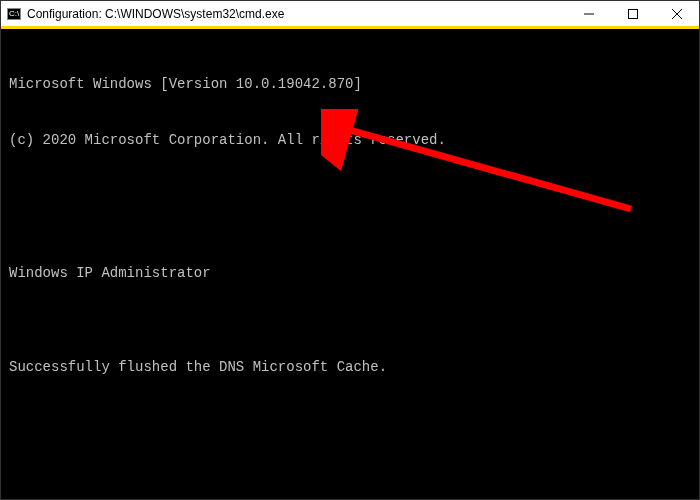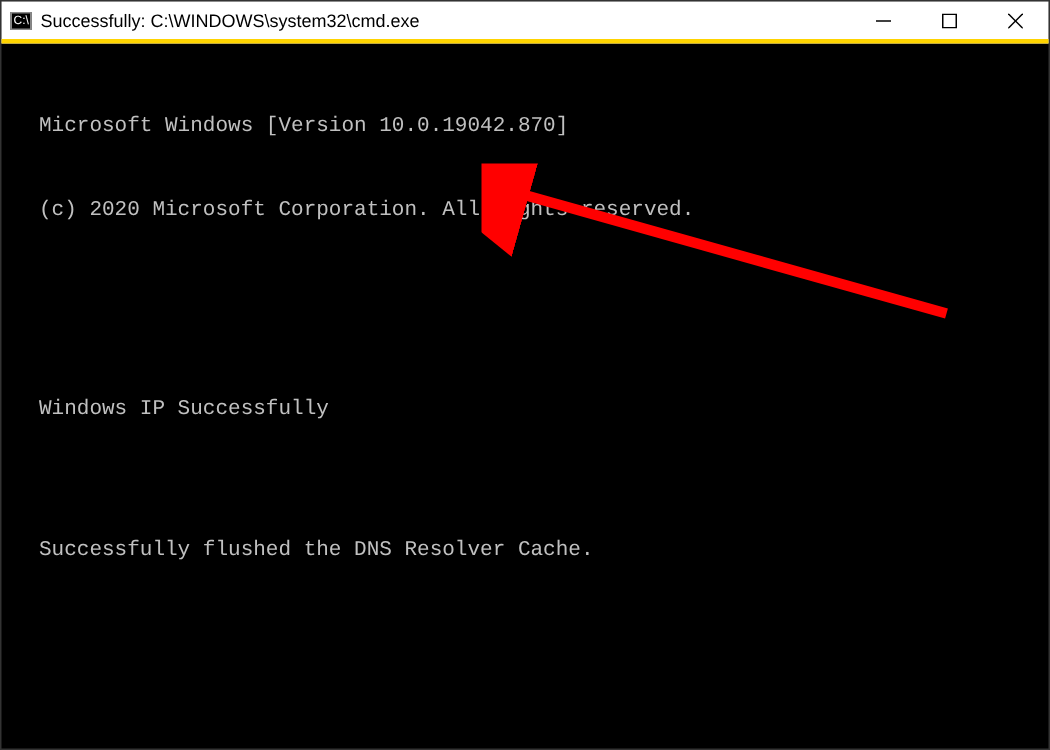--- a/index.html
+++ b/index.html
@@ -61,37 +61,37 @@
     .ctrl svg { width: 10px; height: 10px; }
     .terminal {
       padding: 8px 8px;
       color: #c0c0c0;
       font-size: 14px;
       line-height: 1.35;
       font-family: Consolas, "Courier New", monospace;
       white-space: pre;
       position: relative;
     }
-    .line { white-space: pre; margin-left: 17px; }
+    .line { white-space: pre; }
     .arrow {
       position: absolute;
       top: 80px;
       left: 320px;
       pointer-events: none;
     }
   </style>
 </head>
 <body>
 
 <div class="window">
 
   <div class="titlebar">
     <div class="titlebar-left">
       <div class="app-icon">C:\</div>
-      <span>Successfully: C:\WINDOWS\system32\cmd.exe</span>
+      <span>Configuration: C:\WINDOWS\system32\cmd.exe</span>
     </div>
     <div class="titlebar-controls">
       <div class="ctrl">
         <svg viewBox="0 0 10 10">
             <line x1="0" y1="5" x2="10" y2="5" stroke="#000" stroke-width="1"></line>
           </svg>
       </div>
       <div class="ctrl">
         <svg viewBox="0 0 10 10">
             <rect x="0.5" y="0.5" width="9" height="9" fill="none" stroke="#000" stroke-width="1"></rect>
@@ -104,23 +104,23 @@
           </svg>
       </div>
     </div>
   </div>
 
   <div class="terminal">
     <div class="line">Microsoft Windows [Version 10.0.19042.870]</div>
     <div class="line">(c) 2020 Microsoft Corporation. All rights reserved.</div>
     <div class="line"></div>
     <div class="line"></div>
-    <div class="line">Windows IP Successfully</div>
+    <div class="line">Windows IP Administrator</div>
     <div class="line"></div>
-    <div class="line">Successfully flushed the DNS Resolver Cache.</div>
+    <div class="line">Successfully flushed the DNS Microsoft Cache.</div>
     <div class="line"></div>
     
 
     <svg class="arrow" width="330" height="120">
       <defs>
         <marker id="ah" markerWidth="14" markerHeight="12" refX="2" refY="6" orient="auto">
           <polygon points="0,0 14,6 0,12" fill="#ff0000"></polygon>
         </marker>
       </defs>
       <line x1="310" y1="100" x2="18" y2="18" stroke="#ff0000" stroke-width="7" marker-end="url(#ah)"></line>

